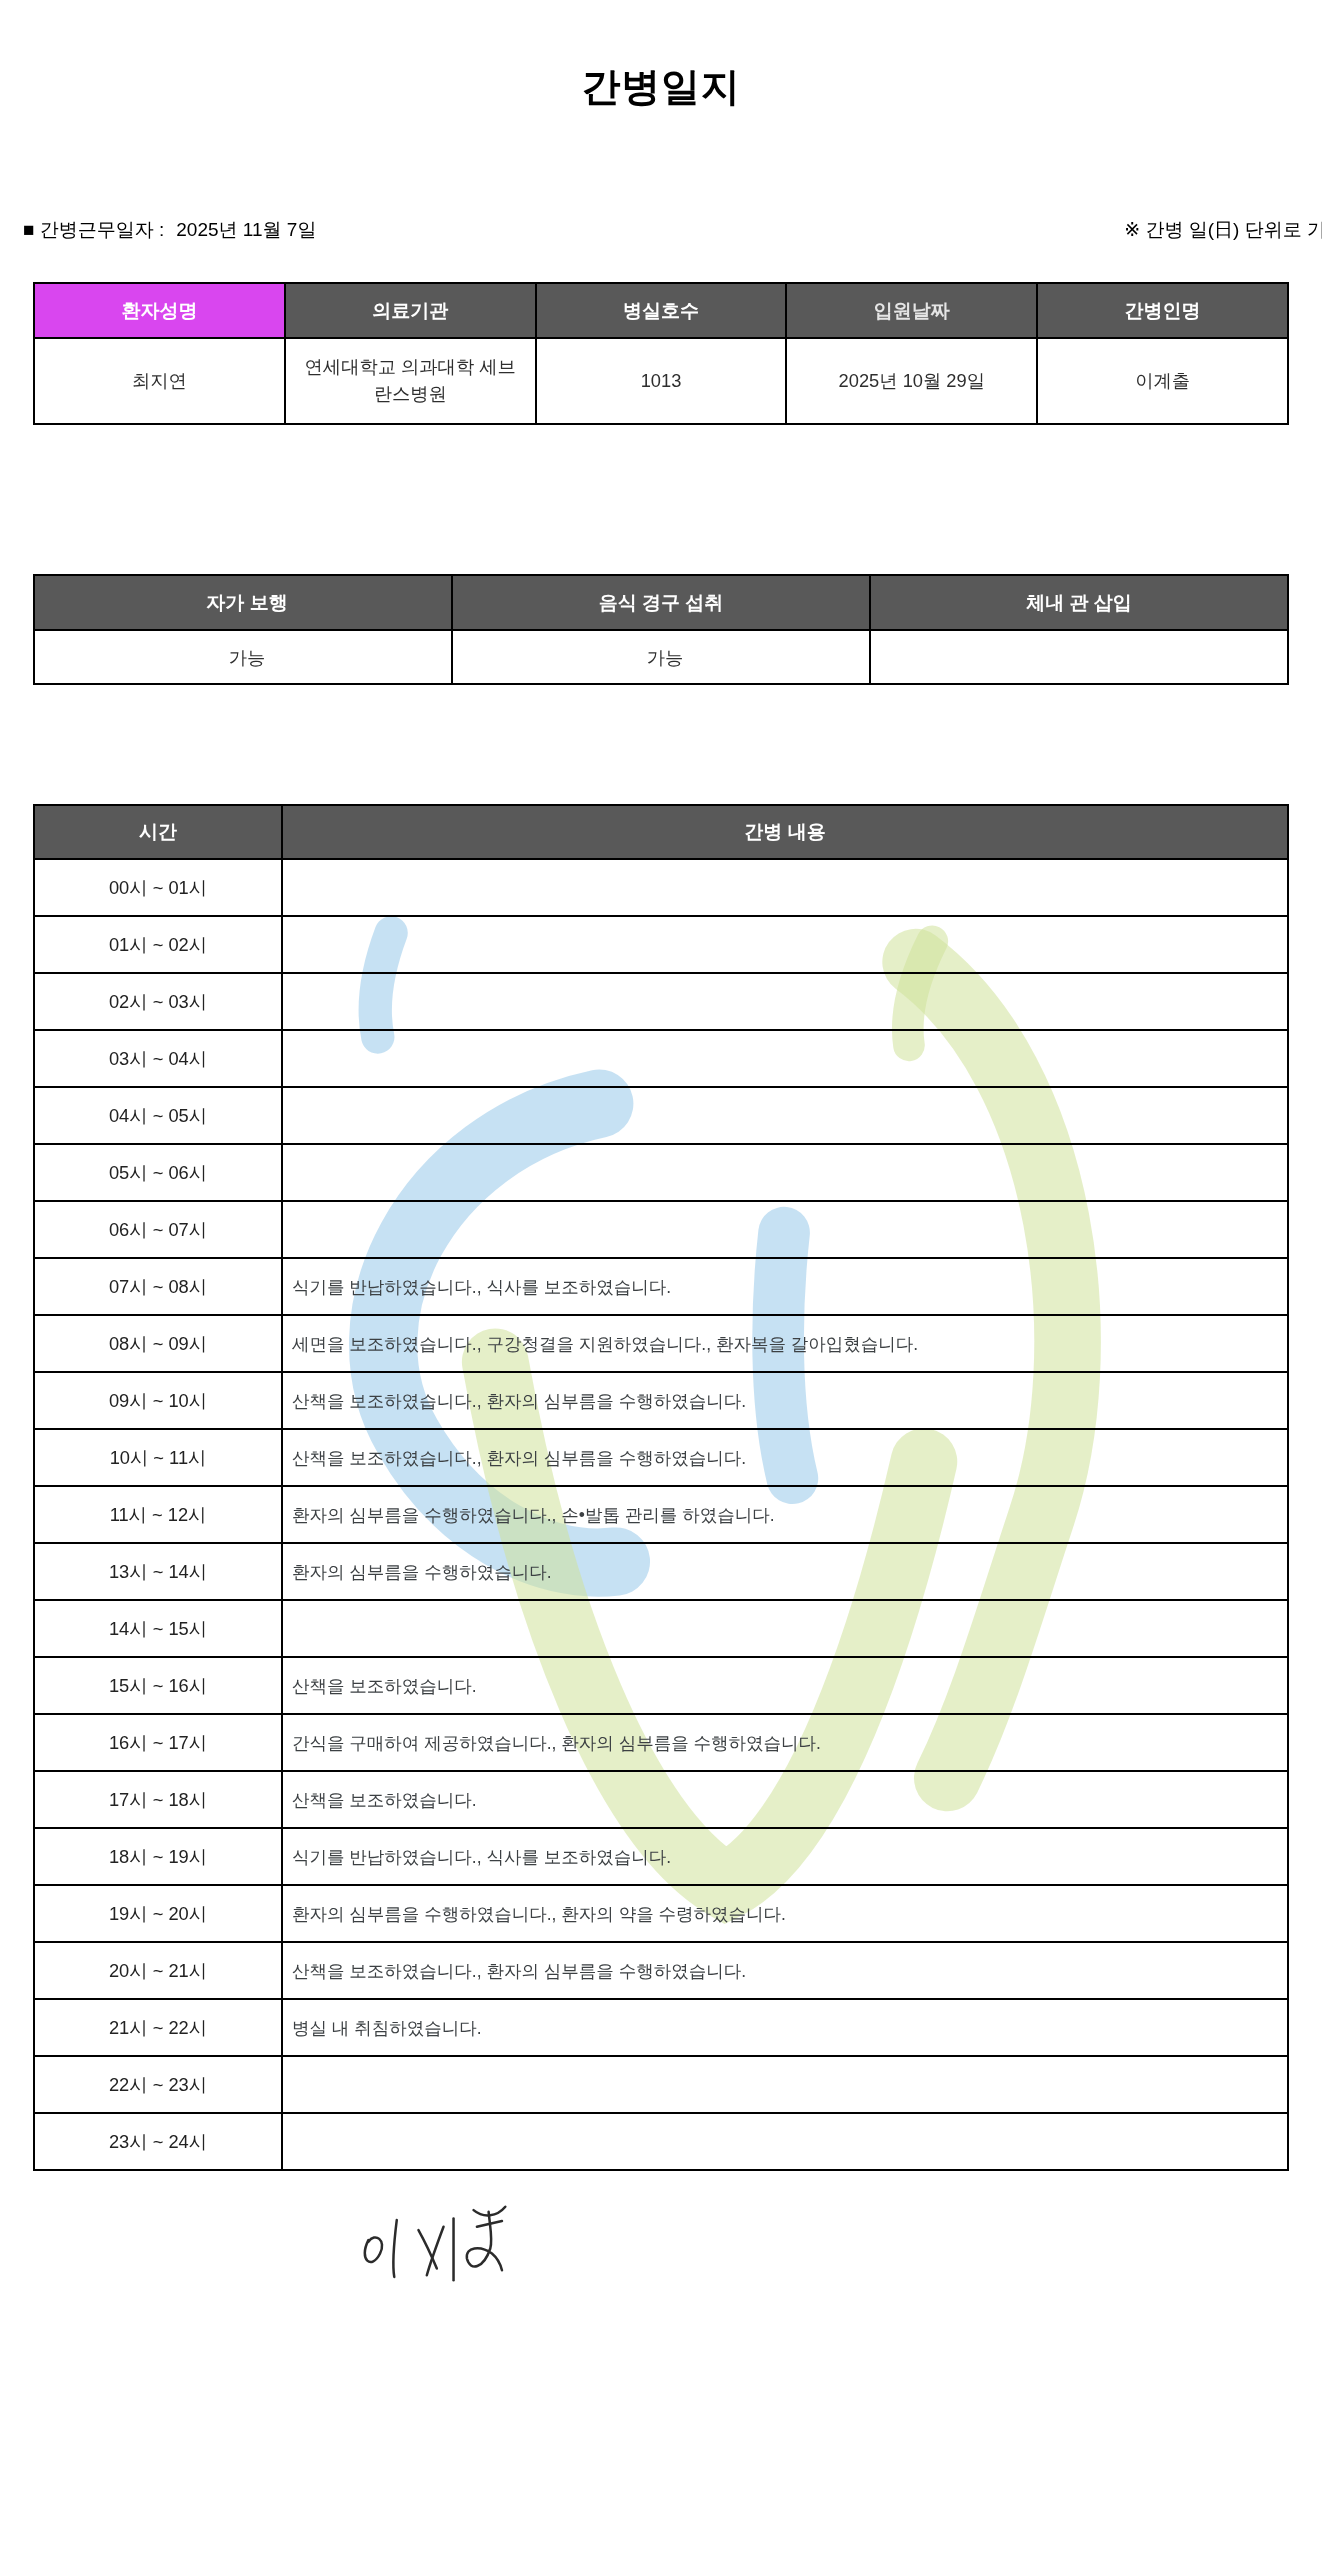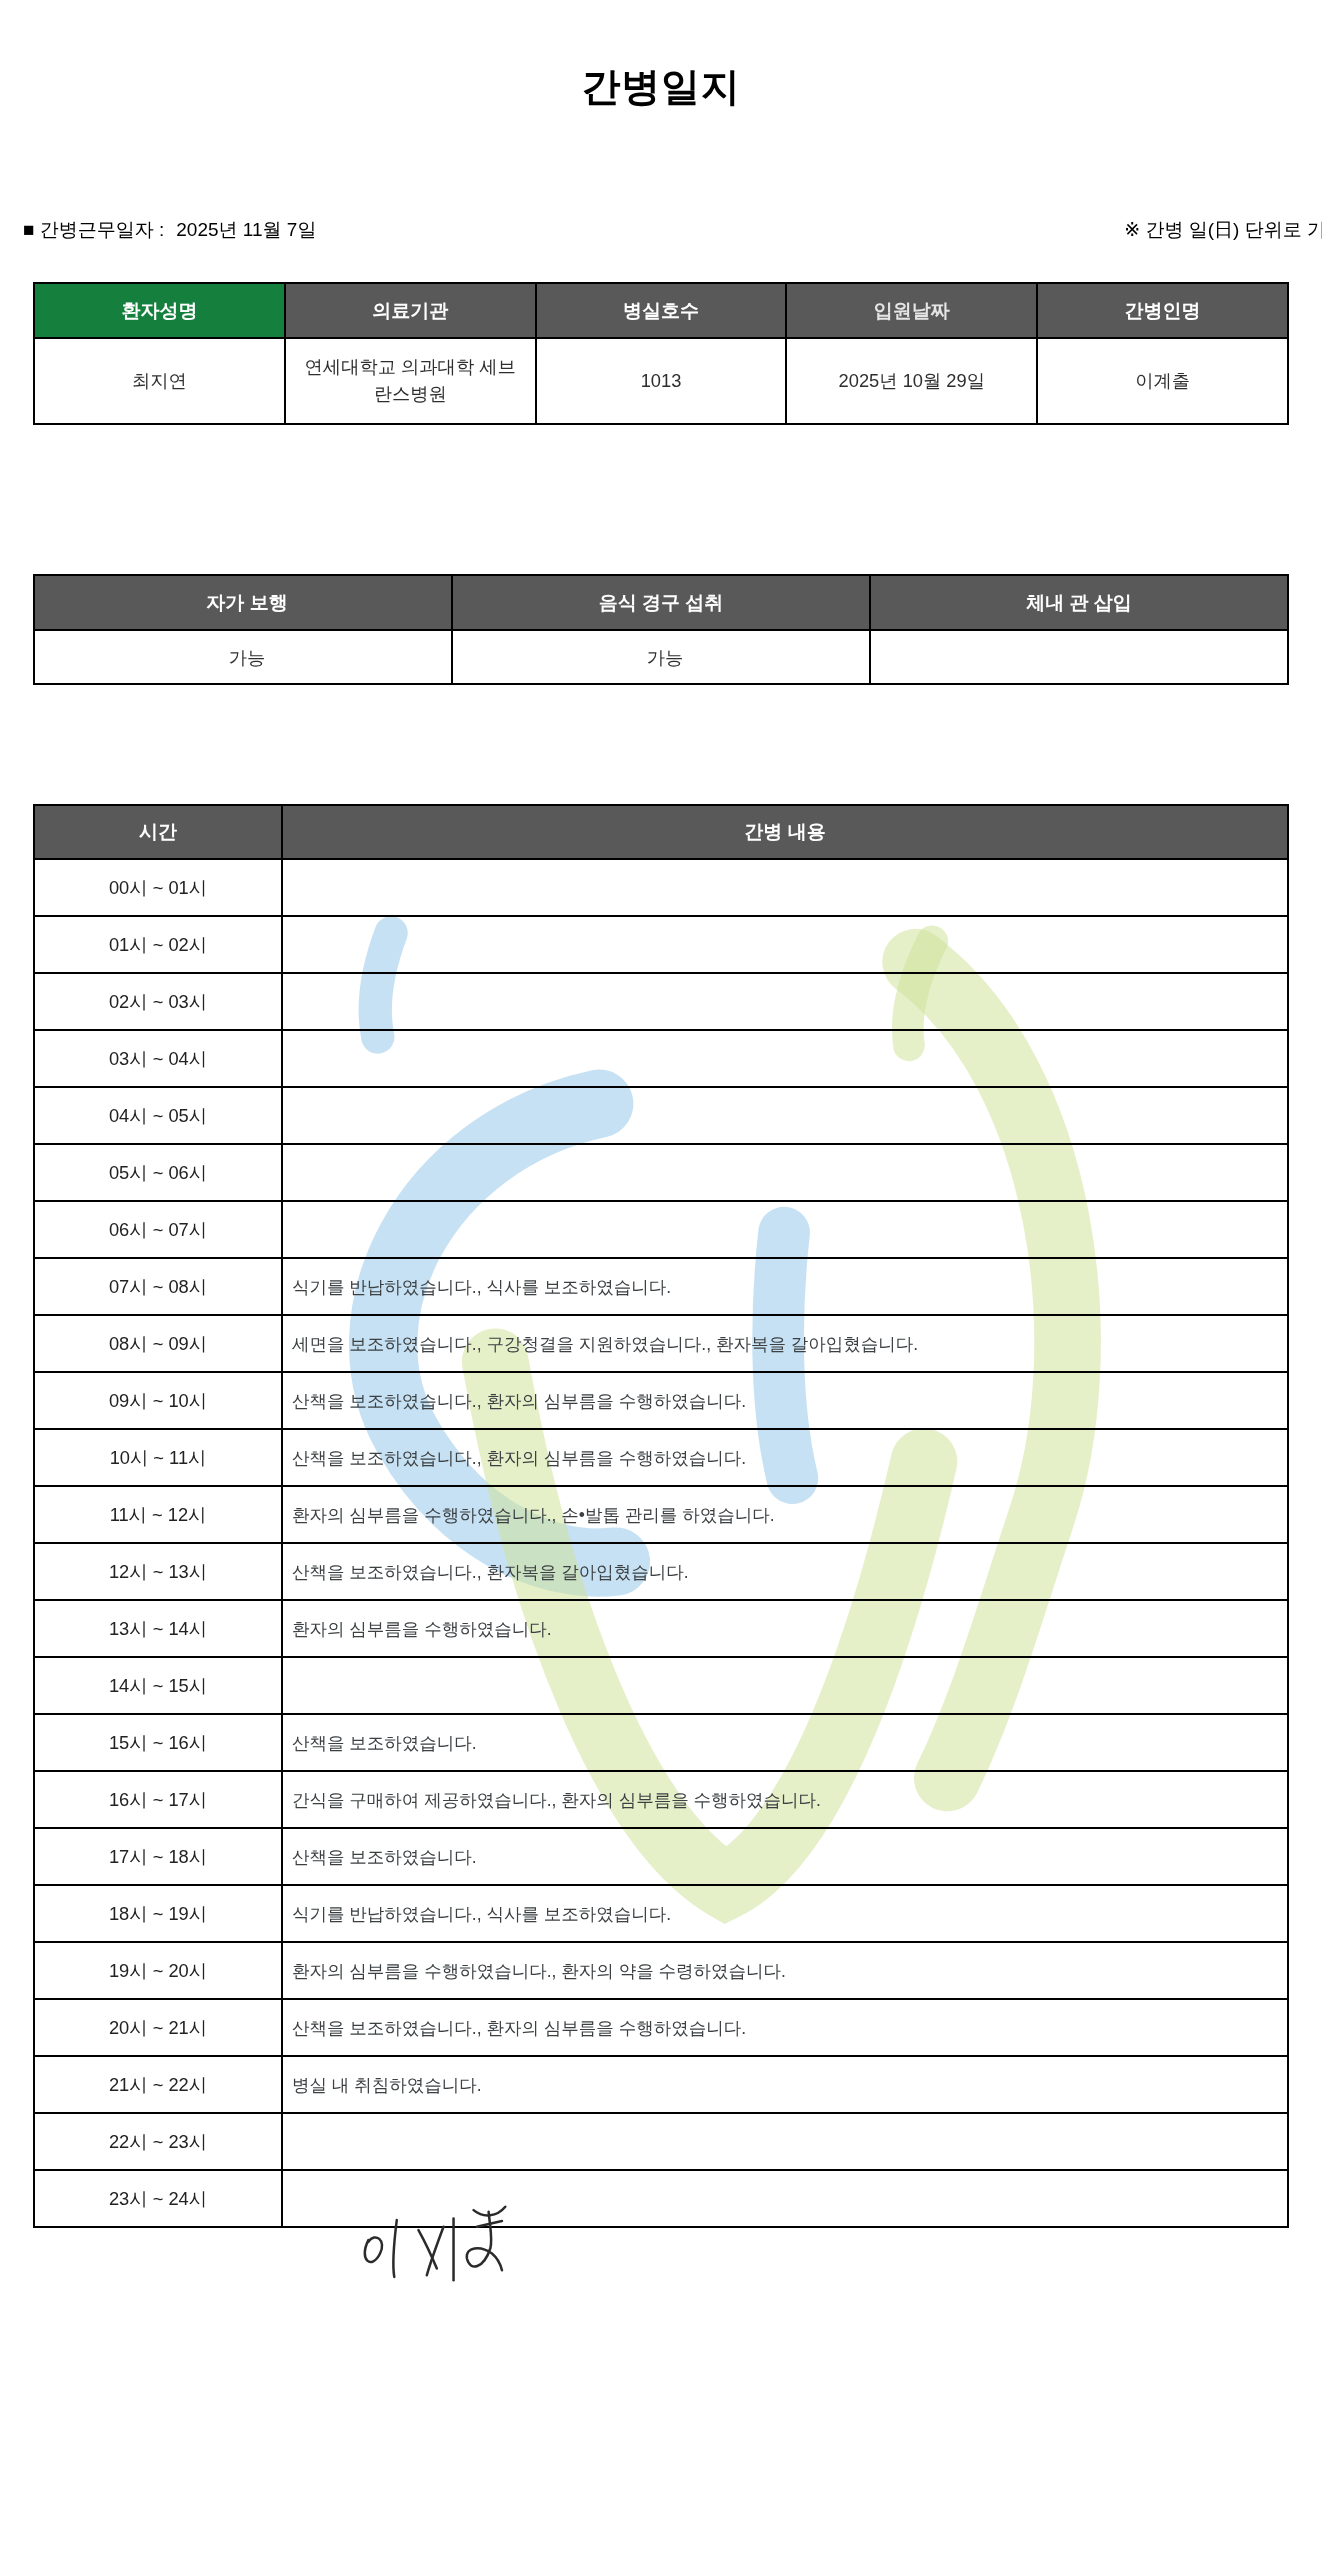--- a/index.html
+++ b/index.html
@@ -62,21 +62,21 @@
     <div class="meta-left">
       <span>■ 간병근무일자 :</span>
       <span>2025년 11월 7일</span>
     </div>
     <div class="meta-right">※ 간병 일(日) 단위로 기록</div>
   </div>
 
   <table id="patient-table" class="abs layer">
     <thead>
         <tr>
-          <th style="background: #15803d; color: rgb(255, 255, 255);">환자성명</th>
+          <th style="background: #d946ef; color: rgb(255, 255, 255);">환자성명</th>
           <th style="background: rgb(89, 89, 89); color: rgb(255, 255, 255); margin-left: 24px;">의료기관</th>
           <th style="background: rgb(89, 89, 89); color: rgb(255, 255, 255);">병실호수</th>
           <th style="background: rgb(89, 89, 89); color: #e5e5e5;">입원날짜</th>
           <th style="background: rgb(89, 89, 89); color: rgb(255, 255, 255);">간병인명</th>
         </tr>
       </thead>
     <tbody>
         <tr>
           <td>최지연</td>
           <td>연세대학교 의과대학 세브란스병원</td>
@@ -152,24 +152,20 @@
           <td class="time-cell">09시 ~ 10시</td>
           <td class="content-cell">산책을 보조하였습니다., 환자의 심부름을 수행하였습니다.</td>
         </tr>
         <tr>
           <td class="time-cell">10시 ~ 11시</td>
           <td class="content-cell">산책을 보조하였습니다., 환자의 심부름을 수행하였습니다.</td>
         </tr>
         <tr>
           <td class="time-cell">11시 ~ 12시</td>
           <td class="content-cell">환자의 심부름을 수행하였습니다., 손•발톱 관리를 하였습니다.</td>
-        </tr>
-        <tr>
-          <td class="time-cell">12시 ~ 13시</td>
-          <td class="content-cell">산책을 보조하였습니다., 환자복을 갈아입혔습니다.</td>
         </tr>
         <tr>
           <td class="time-cell">13시 ~ 14시</td>
           <td class="content-cell">환자의 심부름을 수행하였습니다.</td>
         </tr>
         <tr>
           <td class="time-cell">14시 ~ 15시</td>
           <td class="content-cell"></td>
         </tr>
         <tr>

